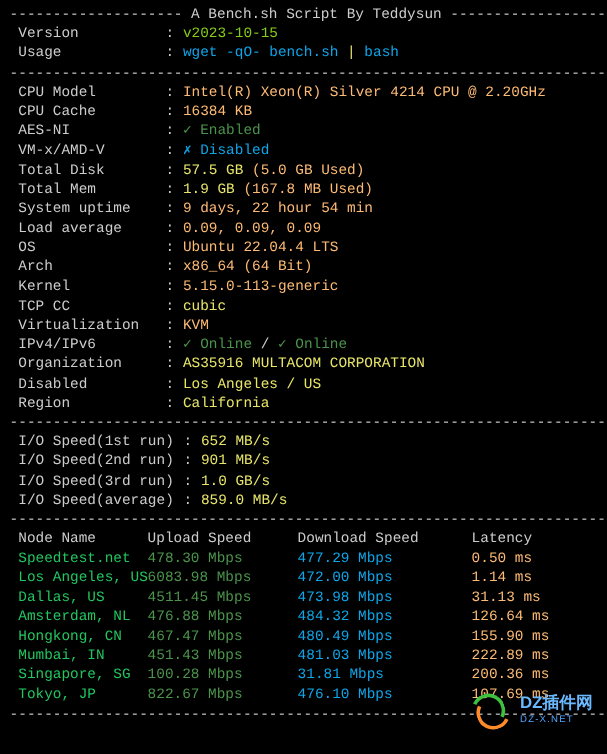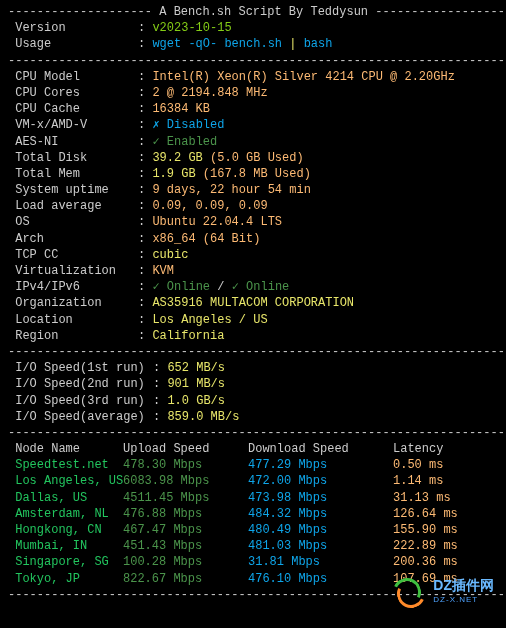--- a/index.html
+++ b/index.html
@@ -28,35 +28,35 @@
 </style>
 </head>
 <body>
 <div class="term">
 
 <div class="row"><span class="dash">-------------------- </span><span class="white">A Bench.sh Script By Teddysun</span><span class="dash"> -------------------</span></div>
 <div class="row"><span class="k"> Version</span><span class="colon">: </span><span class="cyan">v2023-10-15</span></div>
 <div class="row"><span class="k"> Usage</span><span class="colon">: </span><span class="red">wget -qO- bench.sh</span><span class="yellow"> | </span><span class="red">bash</span></div>
 <div class="row dash">----------------------------------------------------------------------</div>
 <div class="row"><span class="k"> CPU Model</span><span class="colon">: </span><span class="blue">Intel(R) Xeon(R) Silver 4214 CPU @ 2.20GHz</span></div>
-<div class="row"><span class="k"> CPU Cores</span><span class="colon">: </span><span class="blue">2 @ 2194.848 MHz</span></div>
 <div class="row"><span class="k"> CPU Cache</span><span class="colon">: </span><span class="blue">16384 KB</span></div>
+<div class="row"><span class="k"> AES-NI</span><span class="colon">: </span><span class="dgreen">✓ Enabled</span></div>
 <div class="row"><span class="k"> VM-x/AMD-V</span><span class="colon">: </span><span class="red">✗ Disabled</span></div>
-<div class="row"><span class="k"> AES-NI</span><span class="colon">: </span><span class="dgreen">✓ Enabled</span></div>
-<div class="row"><span class="k"> Total Disk</span><span class="colon">: </span><span class="yellow">39.2 GB</span><span> </span><span class="blue">(5.0 GB Used)</span></div>
+<div class="row"><span class="k"> Total Disk</span><span class="colon">: </span><span class="yellow">57.5 GB</span><span> </span><span class="blue">(5.0 GB Used)</span></div>
 <div class="row"><span class="k"> Total Mem</span><span class="colon">: </span><span class="yellow">1.9 GB</span><span> </span><span class="blue">(167.8 MB Used)</span></div>
 <div class="row"><span class="k"> System uptime</span><span class="colon">: </span><span class="blue">9 days, 22 hour 54 min</span></div>
 <div class="row"><span class="k"> Load average</span><span class="colon">: </span><span class="blue">0.09, 0.09, 0.09</span></div>
 <div class="row"><span class="k"> OS</span><span class="colon">: </span><span class="blue">Ubuntu 22.04.4 LTS</span></div>
 <div class="row"><span class="k"> Arch</span><span class="colon">: </span><span class="blue">x86_64 (64 Bit)</span></div>
+<div class="row"><span class="k"> Kernel</span><span class="colon">: </span><span class="blue">5.15.0-113-generic</span></div>
 <div class="row"><span class="k"> TCP CC</span><span class="colon">: </span><span class="yellow">cubic</span></div>
 <div class="row"><span class="k"> Virtualization</span><span class="colon">: </span><span class="blue">KVM</span></div>
 <div class="row"><span class="k"> IPv4/IPv6</span><span class="colon">: </span><span class="dgreen">✓ Online</span><span class="white"> / </span><span class="dgreen">✓ Online</span></div>
 <div class="row"><span class="k"> Organization</span><span class="colon">: </span><span class="yellow">AS35916 MULTACOM CORPORATION</span></div>
-<div class="row"><span class="k"> Location</span><span class="colon">: </span><span class="yellow">Los Angeles / US</span></div>
+<div class="row"><span class="k"> Disabled</span><span class="colon">: </span><span class="yellow">Los Angeles / US</span></div>
 <div class="row"><span class="k"> Region</span><span class="colon">: </span><span class="yellow">California</span></div>
 <div class="row dash">----------------------------------------------------------------------</div>
 <div class="row"><span class="white" style="display:inline-block;width:145px"> I/O Speed(1st run)</span><span class="colon">: </span><span class="yellow">652 MB/s</span></div>
 <div class="row"><span class="white" style="display:inline-block;width:145px"> I/O Speed(2nd run)</span><span class="colon">: </span><span class="yellow">901 MB/s</span></div>
 <div class="row"><span class="white" style="display:inline-block;width:145px"> I/O Speed(3rd run)</span><span class="colon">: </span><span class="yellow">1.0 GB/s</span></div>
 <div class="row"><span class="white" style="display:inline-block;width:145px"> I/O Speed(average)</span><span class="colon">: </span><span class="yellow">859.0 MB/s</span></div>
 <div class="row dash">----------------------------------------------------------------------</div>
 <div class="row"><span class="sp-name white"> Node Name</span><span class="sp-up white">Upload Speed</span><span class="sp-dn white">Download Speed</span><span class="white">Latency</span></div>
 <div id="speed-rows">
       <div class="row"><span class="sp-name orange"> Speedtest.net</span><span class="sp-up dgreen">478.30 Mbps</span><span class="sp-dn red">477.29 Mbps</span><span class="blue">0.50 ms</span></div>

